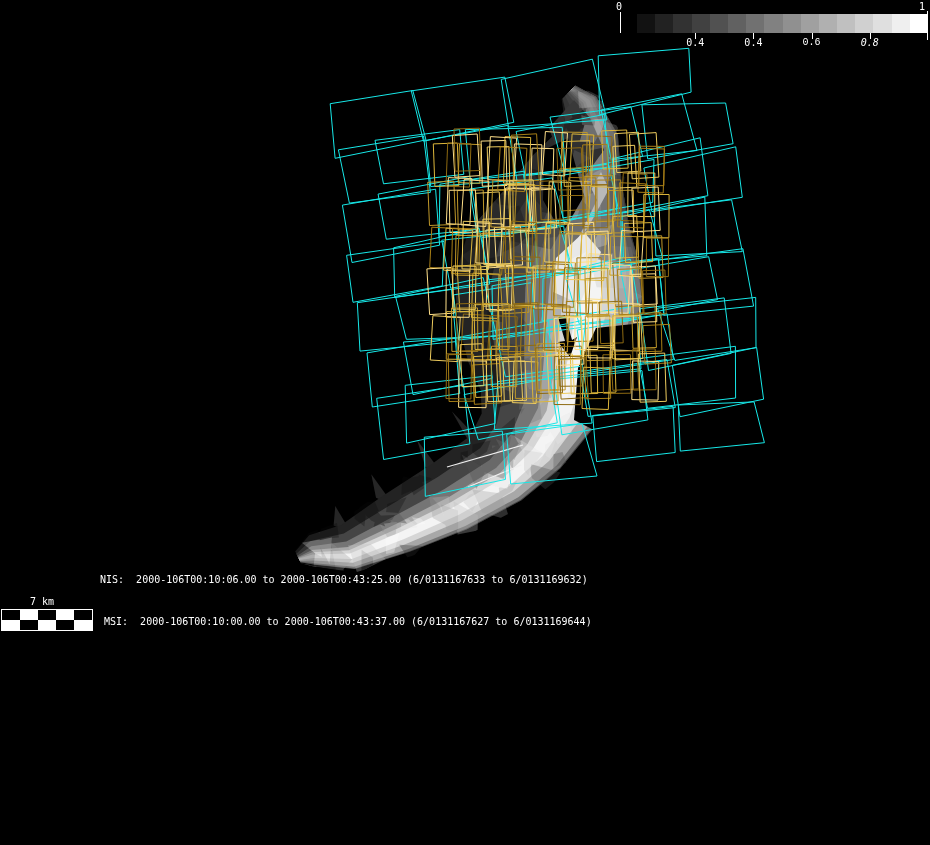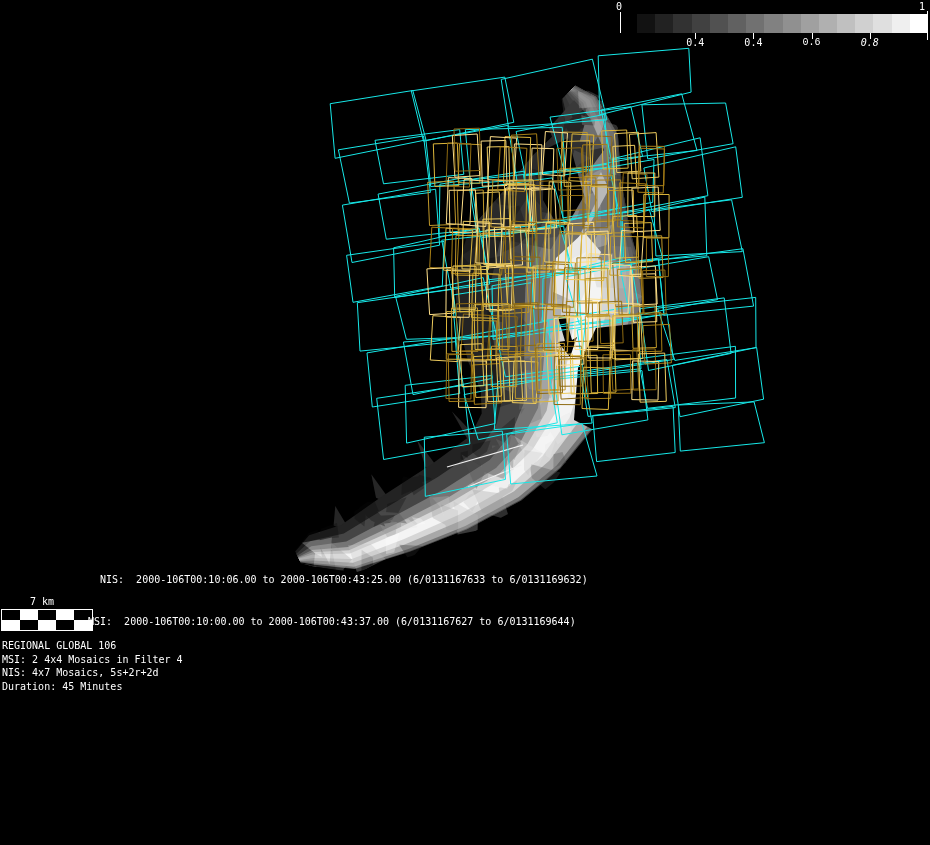--- a/index.html
+++ b/index.html
@@ -15,21 +15,21 @@
   #cb-tick-left{left:620px;top:12px;width:1px;height:21px;background:#fff;}
   #cb-tick-right{left:927px;top:11px;width:1px;height:29px;background:#fff;}
   .cb-minor{width:1px;height:6px;background:#fff;top:33px;}
   .cb-minor-label{top:37px;transform:translateX(-50%);}
   
   #scale-label{left:30px;top:596px;}
   #checker{left:1px;top:609px;border:1px solid #fff;width:90px;height:20px;
            display:grid;grid-template-columns:repeat(5,1fr);grid-template-rows:repeat(2,1fr);}
   
   #status-nis{left:100px;top:574px;}
-  #status-msi{left:88px;top:616px;}
+  #status-msi{left:104px;top:616px;}
   #info-block{left:2px;top:639px;}
   #info-block .txt{line-height:13.5px;}
 </style>
 </head>
 <body>
 
 <div class="root">
 
   <svg id="scene" width="930" height="845">
       <defs>
@@ -461,20 +461,14 @@
         <div style="background: rgb(0, 0, 0);"></div>
         <div style="background: rgb(255, 255, 255);"></div>
       </div>
   </div>
 
   <div>
     <div class="abs txt" id="status-nis">NIS:  2000-106T00:10:06.00 to 2000-106T00:43:25.00 (6/0131167633 to 6/0131169632)</div>
     <div class="abs txt" id="status-msi">MSI:  2000-106T00:10:00.00 to 2000-106T00:43:37.00 (6/0131167627 to 6/0131169644)</div>
   </div>
 
-  <div class="abs" id="info-block">
-    <div class="txt">REGIONAL GLOBAL 106</div>
-    <div class="txt">MSI: 2 4x4 Mosaics in Filter 4</div>
-    <div class="txt">NIS: 4x7 Mosaics, 5s+2r+2d</div>
-    <div class="txt">Duration: 45 Minutes</div>
-  </div>
 
 </div>
 
 </body></html>

